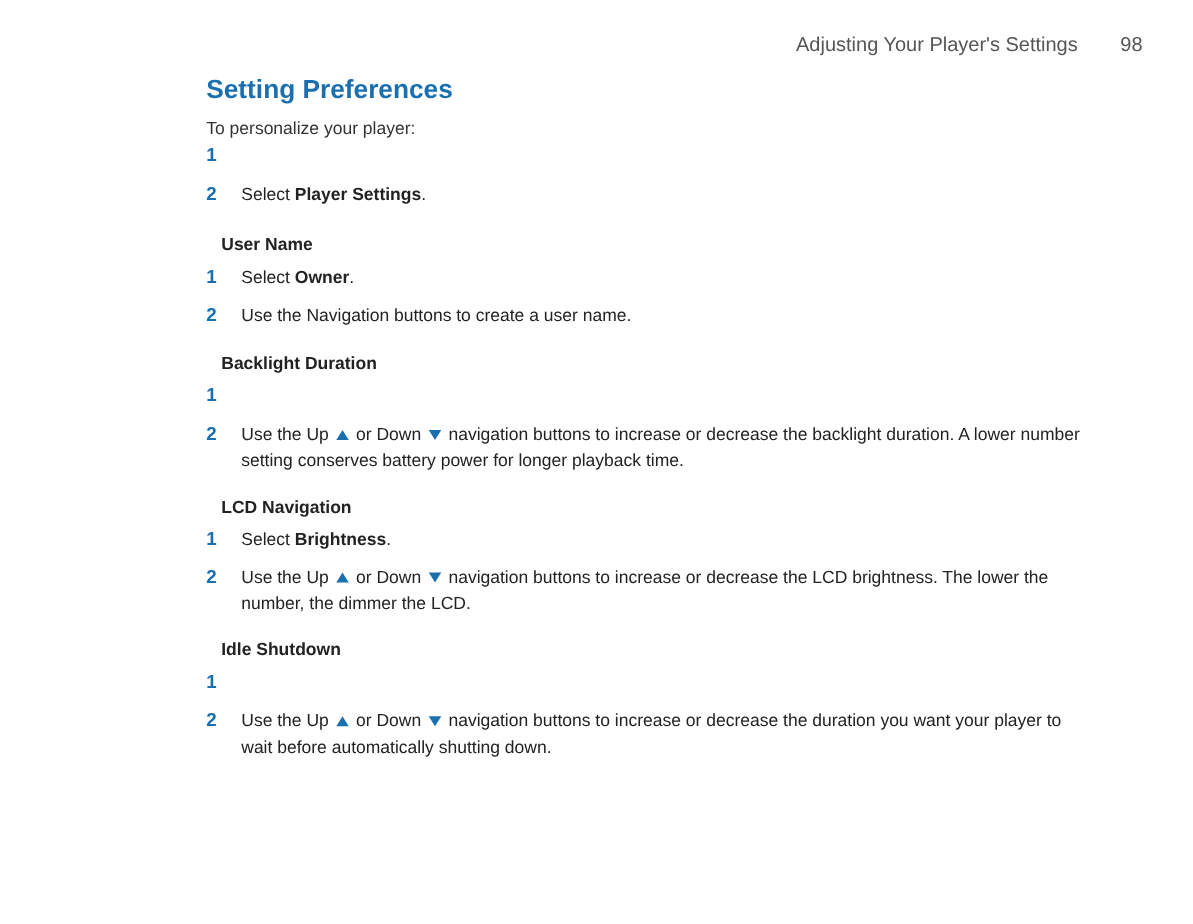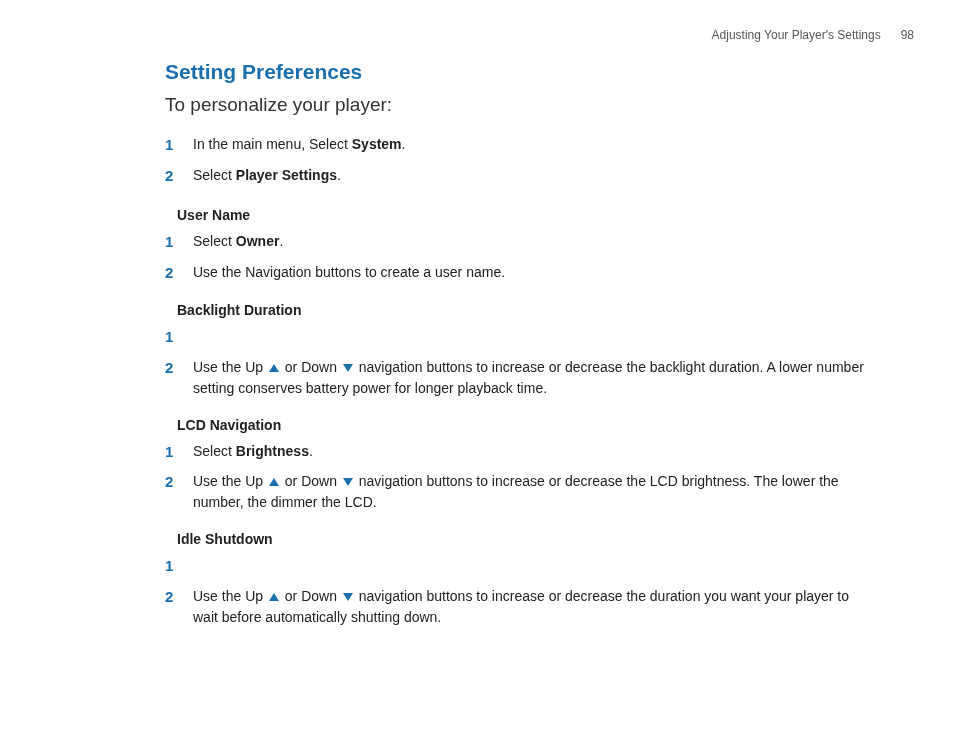--- a/index.html
+++ b/index.html
@@ -15,45 +15,45 @@
       color: #222222;
       width: 954px;
       min-height: 739px;
       position: relative;
     }
 
     .page-header {
       position: absolute;
       top: 28px;
       right: 40px;
-      font-size: 12px;
+      font-size: 16px;
       color: #555555;
       display: flex;
       align-items: center;
-      gap: 20px;
+      gap: 34px;
     }
 
     .content-area {
       position: absolute;
       top: 60px;
       left: 165px;
       right: 80px;
     }
 
     .section-title {
       color: #1a6faf;
       font-size: 21px;
       font-weight: bold;
       margin-bottom: 10px;
     }
 
     .intro-text {
-      font-size: 19px;
+      font-size: 14px;
       color: #333333;
-      margin-bottom: 18px;
+      margin-bottom: 4px;
     }
 
     .numbered-list {
       list-style: none;
       margin-bottom: 16px;
     }
 
     .numbered-list li {
       display: flex;
       align-items: flex-start;
@@ -128,21 +128,20 @@
 
 <div class="content-area">
 
   <div class="section-title">Setting Preferences</div>
 
   <div class="intro-text">To personalize your player:</div>
 
   <ul class="numbered-list top-steps">
     <li>
       <span class="num">1</span>
-      <span class="step-text">In the main menu, Select <b>System</b>.</span>
     </li>
     <li>
       <span class="num">2</span>
       <span class="step-text">Select <b>Player Settings</b>.</span>
     </li>
   </ul>
 
   <div class="subsection">
     <div class="subsection-title">User Name</div>
     <ul class="numbered-list">

